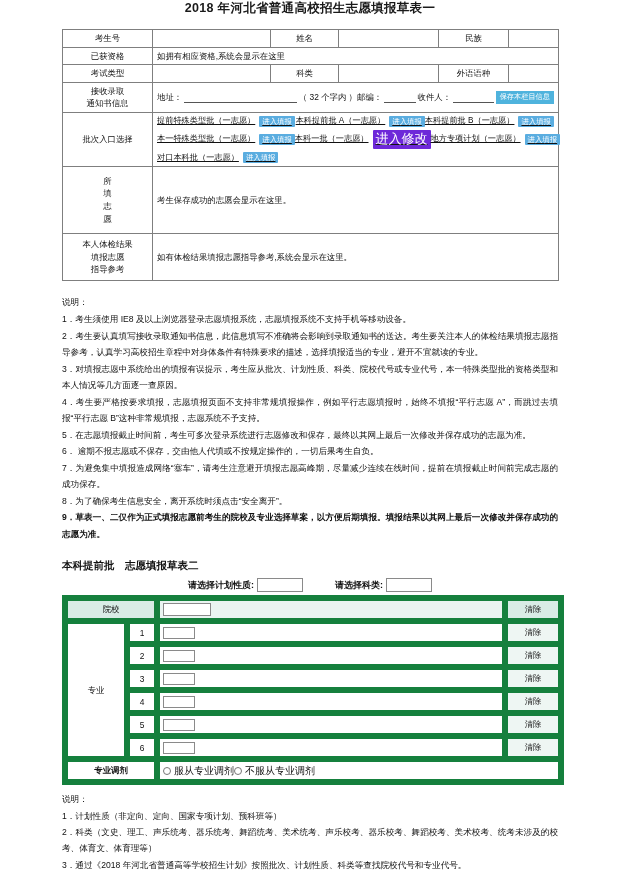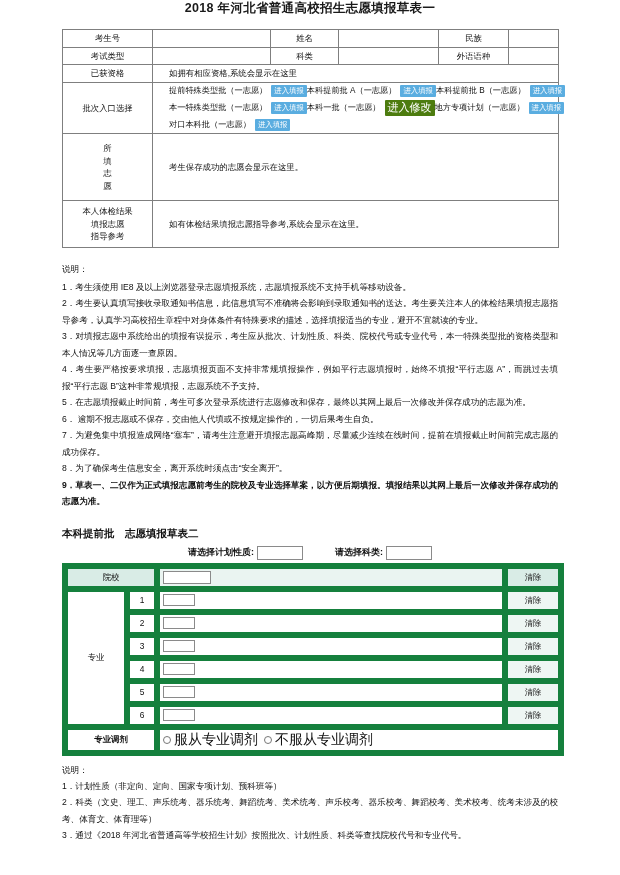--- a/index.html
+++ b/index.html
@@ -34,40 +34,41 @@
     margin: 0 62px 0 62px;
     width: 496px;
   }
   table.form {
     border-collapse: collapse;
     width: 496px;
     table-layout: fixed;
   }
   table.form td {
     border: 1px solid #7f7f7f;
-    padding: 2px 16px;
+    padding: 2px 4px;
     vertical-align: middle;
     font-size: 8.4px;
     line-height: 1.5;
     background: #ffffff;
   }
   td.lbl {
     text-align: center;
     width: 90px;
     white-space: nowrap;
   }
   td.val { }
   .row-h { height: 17px; }
   .vlabel {
     text-align: center;
     line-height: 1.65;
   }
   .batch-cell {
     background: #fdfbe4;
     padding: 3px 6px 3px 6px;
+    text-decoration: underline;
   }
   td.batch-lbl {
     background: #fdfbe4;
     text-align: center;
   }
   .batch-grid {
     display: flex;
     flex-direction: column;
     gap: 3px;
   }
@@ -90,23 +91,23 @@
     background: #5aade0;
     color: #ffffff;
     font-size: 7.4px;
     padding: 1px 3px 1px 3px;
     line-height: 1.25;
     white-space: nowrap;
     border-radius: 1px;
   }
   .btn-green {
     display: inline-block;
-    background: #4d7c0f;
+    background: #6d28d9;
     color: #ffffff;
-    font-size: 11px;
+    font-size: 13px;
     padding: 1px 3px 1px 3px;
     line-height: 1.25;
     white-space: nowrap;
     border-radius: 1px;
   }
   .btn-save {
     display: inline-block;
     background: #4fb3dd;
     color: #ffffff;
     font-size: 7.2px;
@@ -196,21 +197,21 @@
   .in-md {
     display: inline-block;
     border: 1px solid #8a8a8a;
     background: #fff;
     width: 46px;
     height: 11px;
     vertical-align: middle;
   }
   .radio-row td { background: #fff !important; }
   .rlabel { font-weight: bold; text-align: center; }
-  .radio-opts { display: flex; align-items: center; gap: 6px; font-size: 14px; }
+  .radio-opts { display: flex; align-items: center; font-size: 10px; }
   .radio-opt { display: flex; align-items: center; gap: 3px; }
   .rdot {
     display: inline-block;
     width: 6px; height: 6px;
     border: 1px solid #777;
     border-radius: 50%;
     background: #fff;
   }
   .notes2 {
     margin: 6px 62px 0 62px;
@@ -240,30 +241,48 @@
     <tbody>
           <tr class="row-h">
       <td class="lbl">考生号</td>
       <td class="val"></td>
       <td class="lbl">姓名</td>
       <td class="val"></td>
       <td class="lbl">民族</td>
       <td class="val"></td>
     </tr>
     <tr class="row-h">
-      <td class="lbl">考试类型</td>
-      <td class="val"></td>
-      <td class="lbl">科类</td>
-      <td class="val"></td>
-      <td class="lbl">外语语种</td>
-      <td class="val"></td>
-    </tr>
-    <tr class="row-h">
       <td class="lbl">已获资格</td>
       <td colspan="5">如拥有相应资格,系统会显示在这里</td>
+    </tr>
+    <tr class="row-h">
+      <td class="lbl">考试类型</td>
+      <td class="val"></td>
+      <td class="lbl">科类</td>
+      <td class="val"></td>
+      <td class="lbl">外语语种</td>
+      <td class="val"></td>
+    </tr>
+    <tr>
+      <td class="lbl vlabel">
+        <div>接收录取</div>
+        <div>通知书信息</div>
+      </td>
+      <td colspan="5">
+        <div class="addr-line">
+          <span>地址：</span>
+          <span class="ul-a"></span>
+          <span>（ 32 个字内 ）</span>
+          <span>邮编：</span>
+          <span class="ul-b"></span>
+          <span>收件人：</span>
+          <span class="ul-c"></span>
+          <span class="btn-save">保存本栏目信息</span>
+        </div>
+      </td>
     </tr>
     <tr>
       <td class="batch-lbl">批次入口选择</td>
       <td colspan="5" class="batch-cell">
         <div class="batch-grid">
           <div class="batch-line">
             <div class="batch-item col-a">
               <span class="nm">提前特殊类型批（一志愿）</span>
               <span class="btn-blue">进入填报</span>
             </div>

